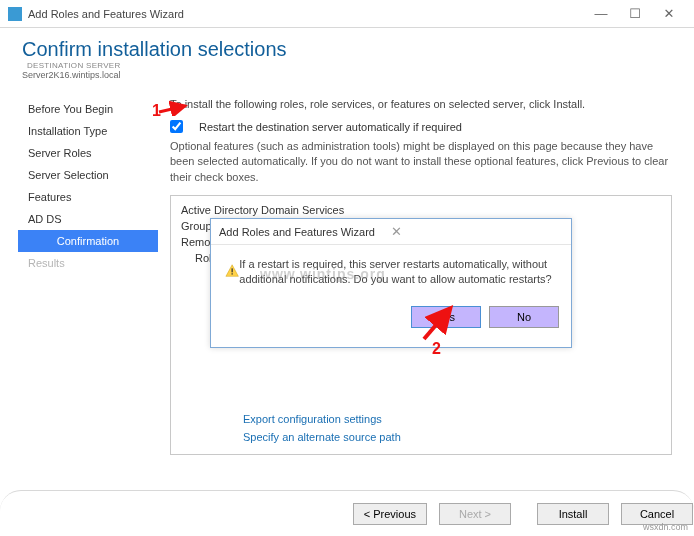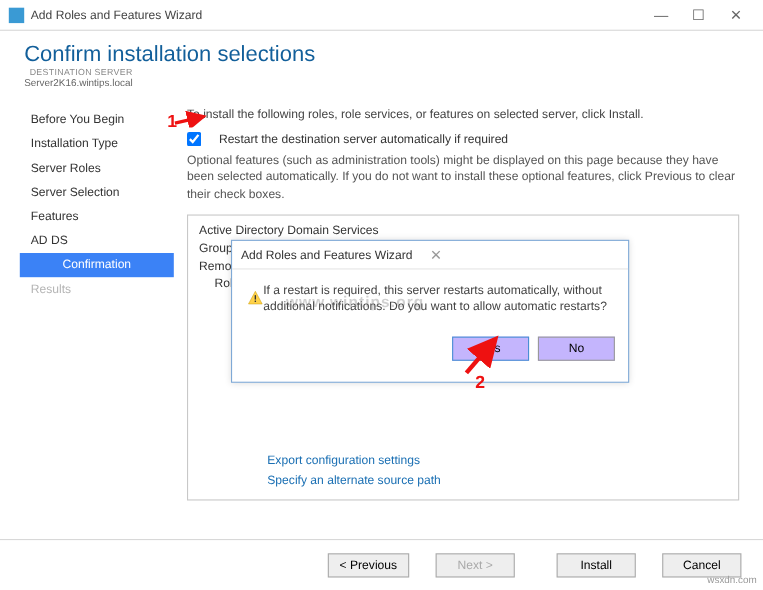--- a/index.html
+++ b/index.html
@@ -21,21 +21,21 @@
 .main { flex: 1; padding: 14px 4px 0 12px; position: relative; }
 .intro { font-size: 11px; color: #444; margin-bottom: 10px; }
 .chkrow { display: flex; align-items: center; gap: 16px; margin-bottom: 6px; }
 .chkrow input { width: 13px; height: 13px; }
 .opttext { font-size: 11px; color: #555; line-height: 1.4; margin-bottom: 10px; }
 .listbox { border: 1px solid #c8c8c8; padding: 8px 10px; height: 260px; background: #fff; font-size: 11px; color: #333; position: relative; }
 .listbox .l1 { margin-bottom: 4px; }
 .listbox .l2 { padding-left: 14px; margin-bottom: 4px; }
 .links { margin-top: 12px; }
 .links a { color: #1a6fb3; font-size: 11px; display: block; line-height: 1.6; text-decoration: none; }
-.footer { position: absolute; bottom: 0; left: 0; right: 0; height: 46px; border-top: 1px solid #d8d8d8; display: flex; align-items: center; justify-content: flex-end; padding-right: 20px; gap: 24px; background: #fff; }
+.footer { position: absolute; bottom: 0; left: 0; right: 0; height: 46px; border-top: 1px solid #d8d8d8; display: flex; align-items: center; justify-content: flex-end; padding-right: 1px; gap: 12px; background: #fff; border-radius: 21px; }
 .btn { min-width: 72px; height: 22px; border: 1px solid #aaa; background: #eee; font-size: 11px; padding: 0 10px; }
 .btn:disabled { color: #aaa; }
 .dialog { position: absolute; left: 210px; top: 218px; width: 362px; height: 130px; background: #fff; border: 1px solid #7fa9d6; box-shadow: 0 0 6px rgba(0,0,0,0.15); }
 .dlg-title { height: 26px; display: flex; align-items: center; padding: 0 8px; font-size: 11px; border-bottom: 1px solid #e5e5e5; }
 .dlg-title span { flex: 1; }
 .dlg-x { color: #999; font-size: 13px; }
 .dlg-body { display: flex; padding: 12px 14px; gap: 0; }
 .dlg-icon { width: 28px; height: 28px; }
 .dlg-text { font-size: 11px; color: #444; line-height: 1.4; }
 .dlg-btns { display: flex; justify-content: flex-end; gap: 8px; padding: 6px 12px 10px 0; }

